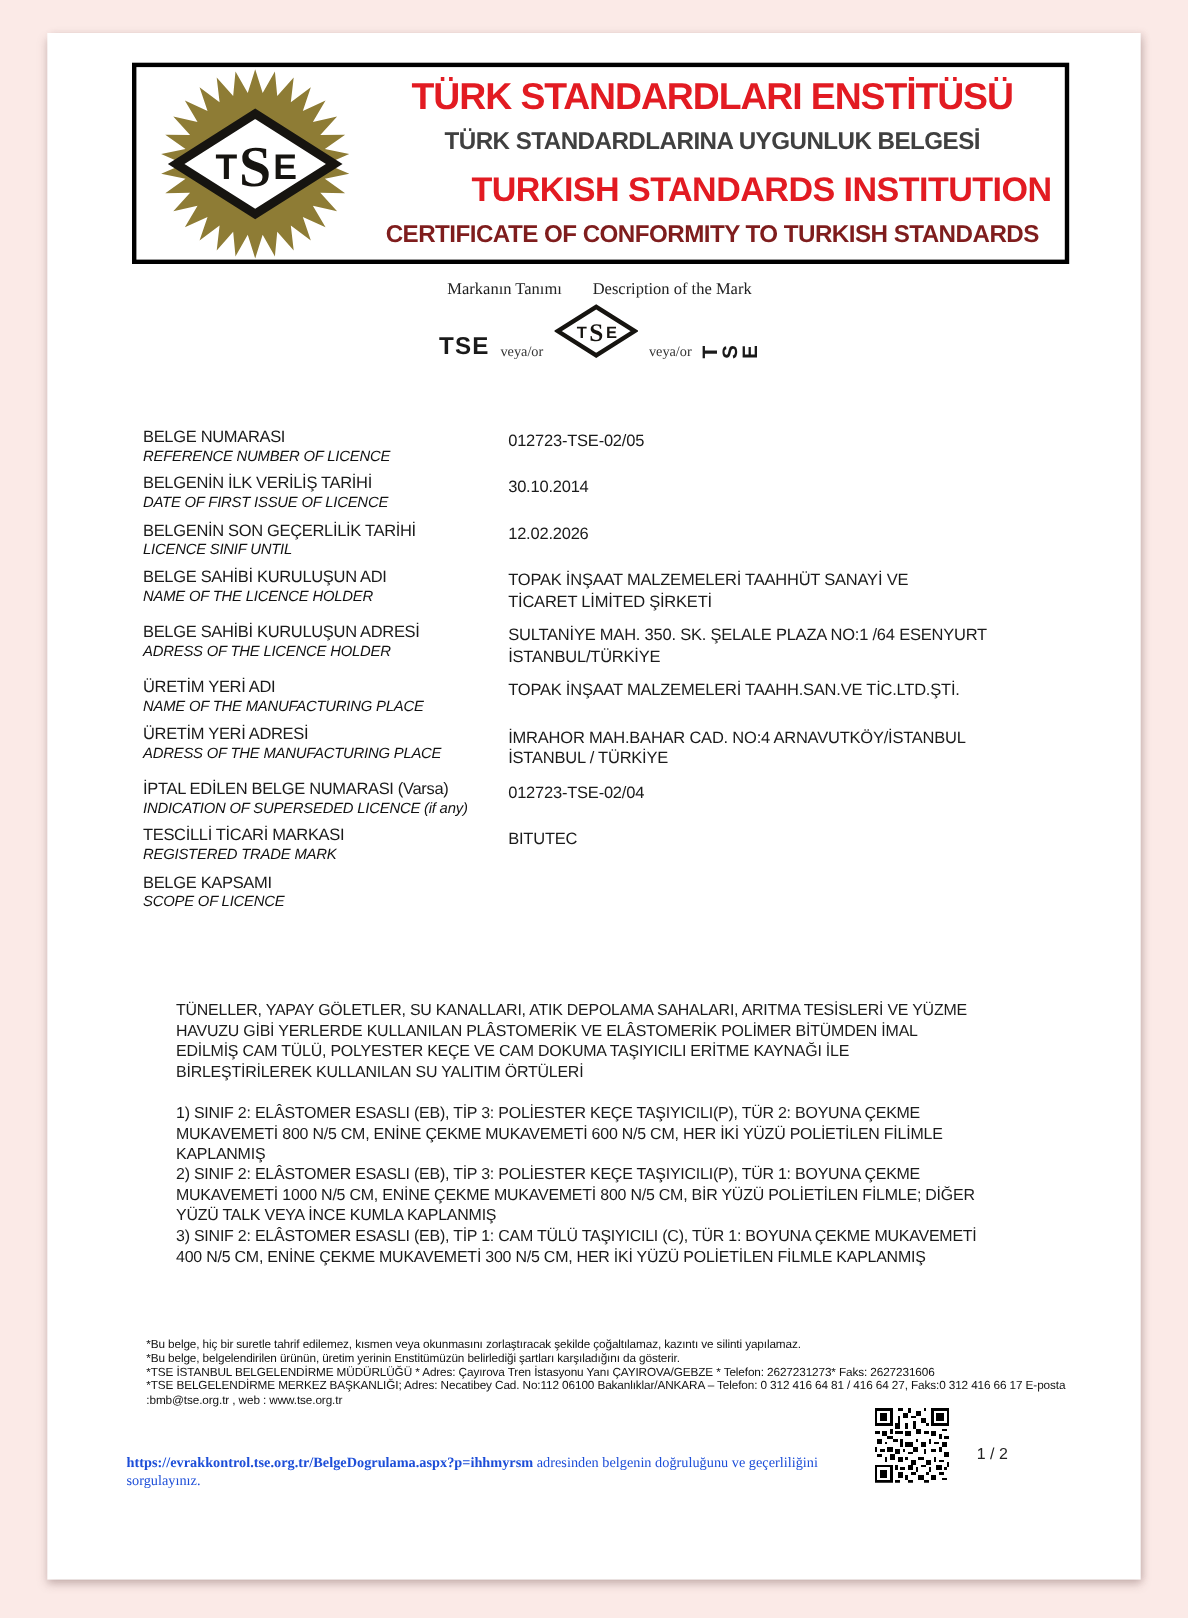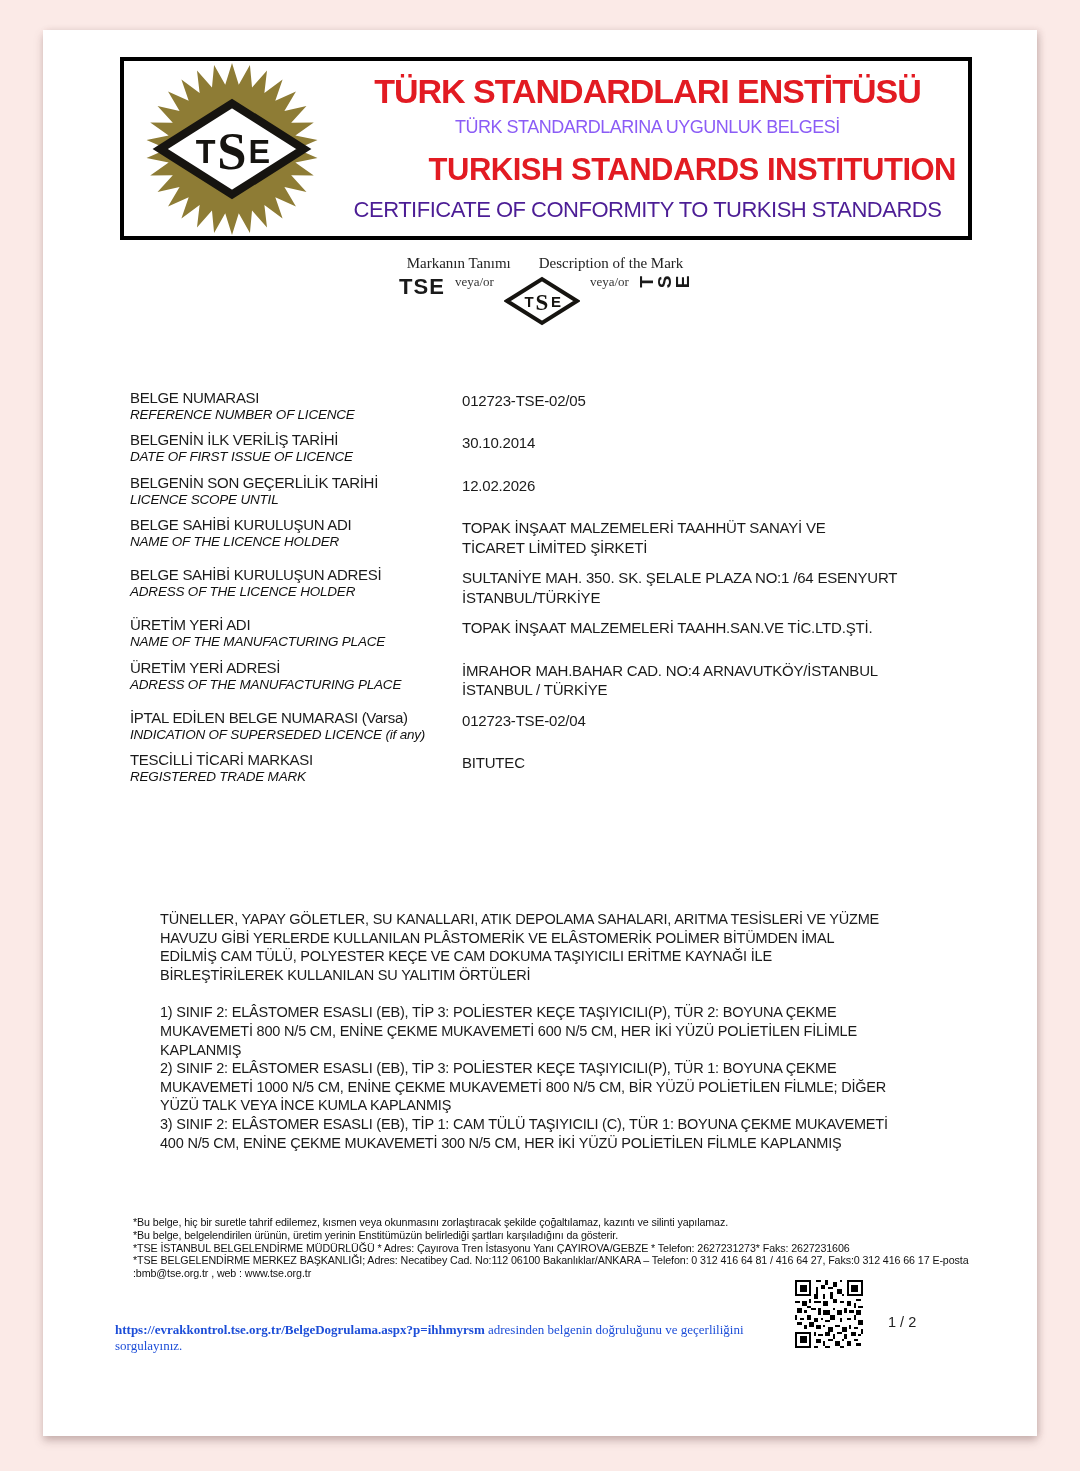--- a/index.html
+++ b/index.html
@@ -22,29 +22,29 @@
   .header-box {
     position:absolute; left:77px; top:27px;
     width:852px; height:183px;
     border:4px solid #000;
     background:#fff;
     display:flex; align-items:center;
   }
   .logo-wrap { width:215px; display:flex; justify-content:center; align-items:center; }
   .titles { flex:1; text-align:center; padding-right:12px; }
   .title-tr  { color:var(--red); font-size:34px; font-weight:bold; letter-spacing:-1px; line-height:1.05; }
-  .subtitle-tr { color:#8b5cf6; font-size:18px; font-weight:normal; letter-spacing:-0.5px; margin-top:8px; }
+  .subtitle-tr { color:#404040; font-size:22px; font-weight:bold; letter-spacing:-0.5px; margin-top:8px; }
   .title-en  { color:var(--red); font-size:31px; font-weight:bold; letter-spacing:-0.5px; margin-top:14px;text-align:right; }
-  .subtitle-en { color:#4c1d95; font-size:22px; font-weight:normal; letter-spacing:-0.5px; margin-top:9px; }
+  .subtitle-en { color:#7f1d1d; font-size:22px; font-weight:bold; letter-spacing:-0.5px; margin-top:9px; }
 
   
   .mark-section { position:absolute; left:242px; top:225px; width:520px; text-align:center; }
   .mark-labels { font-family:"Liberation Serif", serif; font-size:15px; color:#222; }
   .mark-labels span { margin:0 14px; }
-  .mark-row { margin-top:2px; display:flex; align-items:flex-start; justify-content:center; gap:10px; }
+  .mark-row { margin-top:2px; display:flex; align-items:flex-end; justify-content:center; gap:10px; }
   .mark-tse { font-size:22px; font-weight:bold; letter-spacing:1px; }
   .mark-or { font-family:"Liberation Serif", serif; font-size:13px; color:#333; }
   .vertical-letters { display:flex; align-items:center; gap:2px; }
   .vertical-letters span {
     display:inline-block; transform:rotate(-90deg);
     font-weight:bold; font-size:19px; width:16px; line-height:16px;
   }
 
   
   .fields { position:absolute; left:87px; top:360px; width:860px; }
@@ -134,21 +134,21 @@
     <div class="field-row">
       <div class="field-labels">
         <div class="label-tr">BELGENİN İLK VERİLİŞ TARİHİ</div>
         <div class="label-en">DATE OF FIRST ISSUE OF LICENCE</div>
       </div>
       <div class="field-value">30.10.2014</div>
     </div>
     <div class="field-row">
       <div class="field-labels">
         <div class="label-tr">BELGENİN SON GEÇERLİLİK TARİHİ</div>
-        <div class="label-en">LICENCE SCOPE UNTIL</div>
+        <div class="label-en">LICENCE SINIF UNTIL</div>
       </div>
       <div class="field-value">12.02.2026</div>
     </div>
     <div class="field-row">
       <div class="field-labels">
         <div class="label-tr">BELGE SAHİBİ KURULUŞUN ADI</div>
         <div class="label-en">NAME OF THE LICENCE HOLDER</div>
       </div>
       <div class="field-value">TOPAK İNŞAAT MALZEMELERİ TAAHHÜT SANAYİ VE
 TİCARET LİMİTED ŞİRKETİ</div>
@@ -182,20 +182,27 @@
         <div class="label-en">INDICATION OF SUPERSEDED LICENCE (if any)</div>
       </div>
       <div class="field-value">012723-TSE-02/04</div>
     </div>
     <div class="field-row">
       <div class="field-labels">
         <div class="label-tr">TESCİLLİ TİCARİ MARKASI</div>
         <div class="label-en">REGISTERED TRADE MARK</div>
       </div>
       <div class="field-value">BITUTEC</div>
+    </div>
+    <div class="field-row">
+      <div class="field-labels">
+        <div class="label-tr">BELGE KAPSAMI</div>
+        <div class="label-en">SCOPE OF LICENCE</div>
+      </div>
+      <div class="field-value"></div>
     </div>
   </div>
 
   <div class="scope-block">
     <div class="scope-paragraph">TÜNELLER, YAPAY GÖLETLER, SU KANALLARI, ATIK DEPOLAMA SAHALARI, ARITMA TESİSLERİ VE YÜZME
 HAVUZU GİBİ YERLERDE KULLANILAN PLÂSTOMERİK VE ELÂSTOMERİK POLİMER BİTÜMDEN İMAL
 EDİLMİŞ CAM TÜLÜ, POLYESTER KEÇE VE CAM DOKUMA TAŞIYICILI ERİTME KAYNAĞI İLE
 BİRLEŞTİRİLEREK KULLANILAN SU YALITIM ÖRTÜLERİ</div>
     <div class="scope-items">
       <div class="scope-item">1) SINIF 2: ELÂSTOMER ESASLI (EB), TİP 3: POLİESTER KEÇE TAŞIYICILI(P), TÜR 2: BOYUNA ÇEKME

